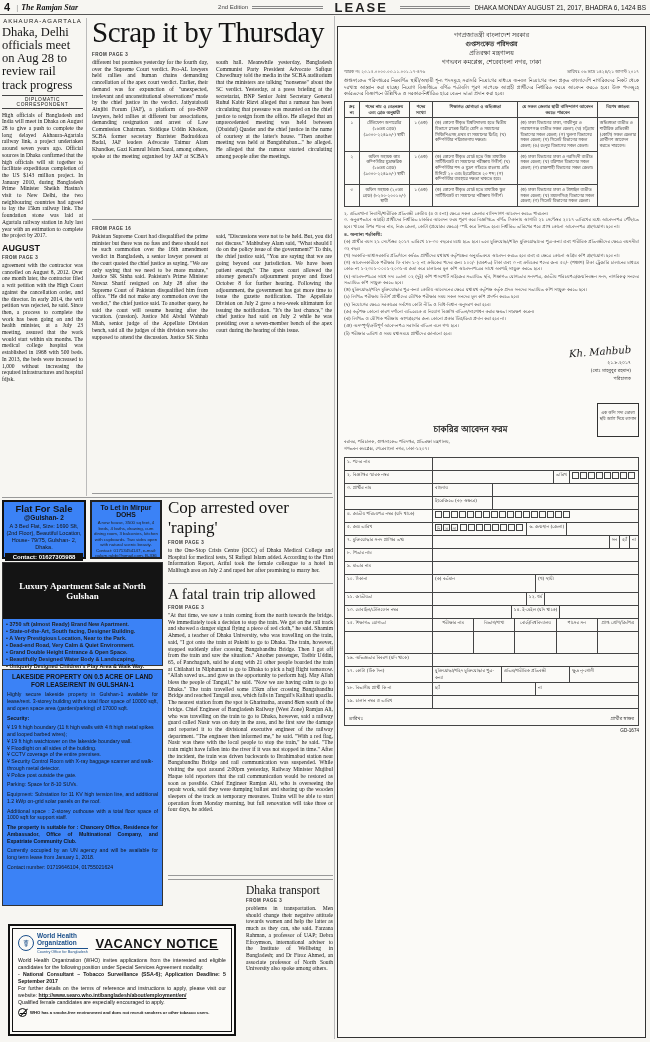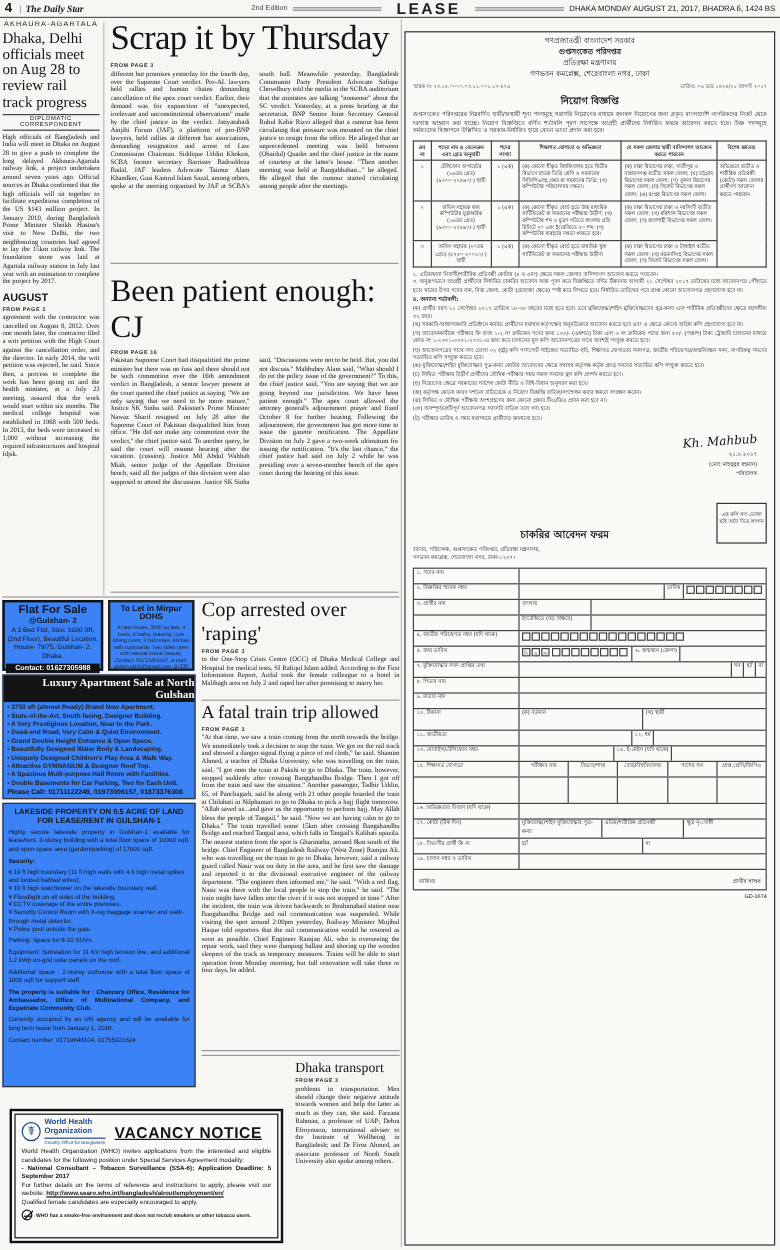--- a/index.html
+++ b/index.html
@@ -44,21 +44,21 @@
   .flat-ad .t1 { font-size:9.5px; font-weight:bold; }
   .flat-ad .t2 { font-size:6.5px; font-weight:bold; }
   .flat-ad .b { font-size:5.5px; margin:2px 0; line-height:1.25; }
   .flat-ad .contact { background:#111; color:#fff; font-size:6px; font-weight:bold; padding:1px 0; }
 
   .tolet-ad { position:absolute; left:90px; top:500px; width:72px; height:59px; border:2px solid #222; padding:2px; text-align:center; }
   .tolet-ad .t1 { font-size:6.8px; font-weight:bold; }
   .tolet-ad .b { font-size:4.4px; line-height:1.25; margin-top:2px; text-align:center; color:#222; }
 
   .lux-ad { position:absolute; left:2px; top:562px; width:161px; height:104px; border:1px solid #333; }
-  .lux-ad .hd { background:#141414; color:#fff; font-family:"Liberation Serif", serif; font-size:9px; font-weight:bold; text-align:right; padding:1px 0; }
+  .lux-ad .hd { background:#141414; color:#fff; font-family:"Liberation Serif", serif; font-size:9px; font-weight:bold; text-align:center; padding:18px 0; }
   .lux-ad ul { list-style:none; padding:2px 3px 0; }
   .lux-ad li { font-size:5.4px; line-height:1.3; font-weight:bold; color:#222; }
   .lux-ad li::before { content:"• "; }
   .lux-ad .call { font-size:5.8px; font-weight:bold; padding:1px 3px; }
 
   .lake-ad { position:absolute; left:2px; top:669px; width:161px; height:237px; border:1px solid #333; padding:3px 4px; }
   .lake-ad .hd { font-size:6.4px; font-weight:bold; text-align:center; line-height:1.2; margin-bottom:3px; }
   .lake-ad p { font-size:5.2px; line-height:1.3; margin-bottom:3px; text-align:justify; }
   .lake-ad .sec { font-weight:bold; }
   .lake-ad ul { list-style:none; margin-bottom:3px; }
@@ -132,21 +132,21 @@
   .rule-v-mid { position:absolute; left:334px; top:16px; width:1px; height:1023px; background:#bbb; }
   .rule-h-ads { position:absolute; left:2px; top:497px; width:331px; height:1px; background:#999; }
   .rule-h-bot { position:absolute; left:168px; top:879px; width:165px; height:1px; background:#999; }
 </style>
 </head>
 <body>
 
 <div class="masthead">
   <span class="mh-page">4</span>
   <span class="mh-sep">|</span>
-  <span class="mh-brand">The Daily Star</span>
+  <span class="mh-brand">The Ramjan Star</span>
   <span class="mh-edition">2nd Edition</span>
   <span class="mh-rule"></span>
   <span class="mh-city">LEASE</span>
   <span class="mh-rule"></span>
   <span class="mh-date">DHAKA MONDAY AUGUST 21, 2017, BHADRA 6, 1424 BS</span>
 </div>
 
 <div class="rule-v-mid"></div>
 <div class="rule-h-ads"></div>
 <div class="rule-h-bot"></div>
@@ -161,21 +161,20 @@
   <div class="bodytext">agreement with the contractor was cancelled on August 8, 2012. Over one month later, the contractor filed a writ petition with the High Court against the cancellation order, and the director. In early 2014, the writ petition was rejected, he said. Since then, a process to complete the work has been going on and the health minister, at a July 23 meeting, assured that the work would start within six months. The medical college hospital was established in 1968 with 500 beds. In 2013, the beds were increased to 1,000 without increasing the required infrastructures and hospital fdjsk.</div>
 </div>
 
 <div class="scrap">
   <h1>Scrap it by Thursday</h1>
   <div class="frompage">FROM PAGE 3</div>
   <div class="twocol bodytext">different but promises yesterday for the fourth day, over the Supreme Court verdict. Pro-AL lawyers held rallies and human chains demanding cancellation of the apex court verdict. Earlier, their demand was for expunction of "unexpected, irrelevant and unconstitutional observations" made by the chief justice in the verdict. Jatiyatabadi Ainjibi Forum (JAF), a platform of pro-BNP lawyers, held rallies at different bar associations, demanding resignation and arrest of Law Commission Chairman. Siddique Uddin Khokon, SCBA former secretary Barrister Badruddoza Badal, JAF leaders Advocate Taimur Alam Khandker, Gazi Kamrul Islam Sazal, among others, spoke at the meeting organised by JAF at SCBA's south hall. Meanwhile yesterday, Bangladesh Communist Party President Advocate Safiqur Chowdhury told the media in the SCBA auditorium that the ministers are talking "nonsense" about the SC verdict. Yesterday, at a press briefing at the secretariat, BNP Senior Joint Secretary General Ruhul Kabir Rizvi alleged that a rumour has been circulating that pressure was mounted on the chief justice to resign from the office. He alleged that an unprecedented meeting was held between (Obaidul) Quader and the chief justice in the name of courtesy at the latter's house. "Then another meeting was held at Bangabhaban..." he alleged. He alleged that the rumour started circulating among people after the meetings.</div>
 </div>
 
 <div class="been">
-  <h1>Been patient enough: CJ</h1>
   <div class="frompage">FROM PAGE 16</div>
   <div class="twocol bodytext">Pakistan Supreme Court had disqualified the prime minister but there was no fuss and there should not be such commotion over the 16th amendment verdict in Bangladesh, a senior lawyer present at the court quoted the chief justice as saying. "We are only saying that we need to be more mature," Justice SK Sinha said. Pakistan's Prime Minister Nawaz Sharif resigned on July 28 after the Supreme Court of Pakistan disqualified him from office. "He did not make any commotion over the verdict," the chief justice said. To another query, he said the court will resume hearing after the vacation. (cussion). Justice Md Abdul Wahhab Miah, senior judge of the Appellate Division bench, said all the judges of this division were also supposed to attend the discussion. Justice SK Sinha said, "Discussions were not to be held. But, you did not discuss." Mahbubey Alam said, "What should I do on the policy issue of the government?" To this, the chief justice said, "You are saying that we are going beyond our jurisdiction. We have been patient enough." The apex court allowed the attorney general's adjournment prayer and fixed October 8 for further hearing. Following the adjournment, the government has got more time to issue the gazette notification. The Appellate Division on July 2 gave a two-week ultimatum for issuing the notification. "It's the last chance," the chief justice had said on July 2 while he was presiding over a seven-member bench of the apex court during the hearing of this issue.</div>
 </div>
 
 <div class="flat-ad ad">
   <div class="t1">Flat For Sale</div>
   <div class="t2">@Gulshan- 2</div>
   <div class="b">A 3 Bed Flat, Size: 1690 Sft, (2nd Floor), Beautiful Location, House- 79/75, Gulshan- 2, Dhaka.</div>
   <div class="contact">Contact: 01627305988</div>
 </div>
@@ -268,21 +267,20 @@
   <div class="n-center">
     <div>গণপ্রজাতন্ত্রী বাংলাদেশ সরকার</div>
     <div class="b">গুপ্তসংকেত পরিদপ্তর</div>
     <div>প্রতিরক্ষা মন্ত্রণালয়</div>
     <div>গণভবন কমপ্লেক্স, শেরেবাংলা নগর, ঢাকা</div>
   </div>
   <div class="memo-row">
     <span>স্মারক নং ২৩.১৫.০০০০.০৩.১১.০০১.১৭-৪৭৬</span>
     <span>তারিখঃ ০৬ ভাদ্র ১৪২৪/২১ আগস্ট ২০১৭</span>
   </div>
-  <div class="n-title">নিয়োগ বিজ্ঞপ্তি</div>
   <div class="n-intro">গুপ্তসংকেত পরিদপ্তরের নিম্নবর্ণিত স্থায়ী/অস্থায়ী শূন্য পদসমূহে সরাসরি নিয়োগের মাধ্যমে জনবল নিয়োগের জন্য প্রকৃত বাংলাদেশি নাগরিকদের নিকট থেকে দরখাস্ত আহ্বান করা যাচ্ছে। নিয়োগ বিজ্ঞপ্তিতে বর্ণিত শর্তাবলি পূরণ সাপেক্ষে আগ্রহী প্রার্থীদের নির্ধারিত ফরমে আবেদন করতে হবে। উক্ত পদসমূহে কর্মরতদের বিজ্ঞাপনে উল্লিখিত ও সরকার-নির্ধারিত হারে বেতন ভাতা প্রদান করা হবে।</div>
 
   <table class="n-table">
     <thead>
       <tr>
         <th style="width:5%">ক্রঃ নং</th>
         <th style="width:17%">পদের নাম ও বেতনক্রম এবং গ্রেড অনুযায়ী</th>
         <th style="width:8%">পদের সংখ্যা</th>
         <th style="width:29%">শিক্ষাগত যোগ্যতা ও অভিজ্ঞতা</th>
         <th style="width:27%">যে সকল জেলার স্থায়ী বাসিন্দাগণ আবেদন করতে পারবেন</th>

